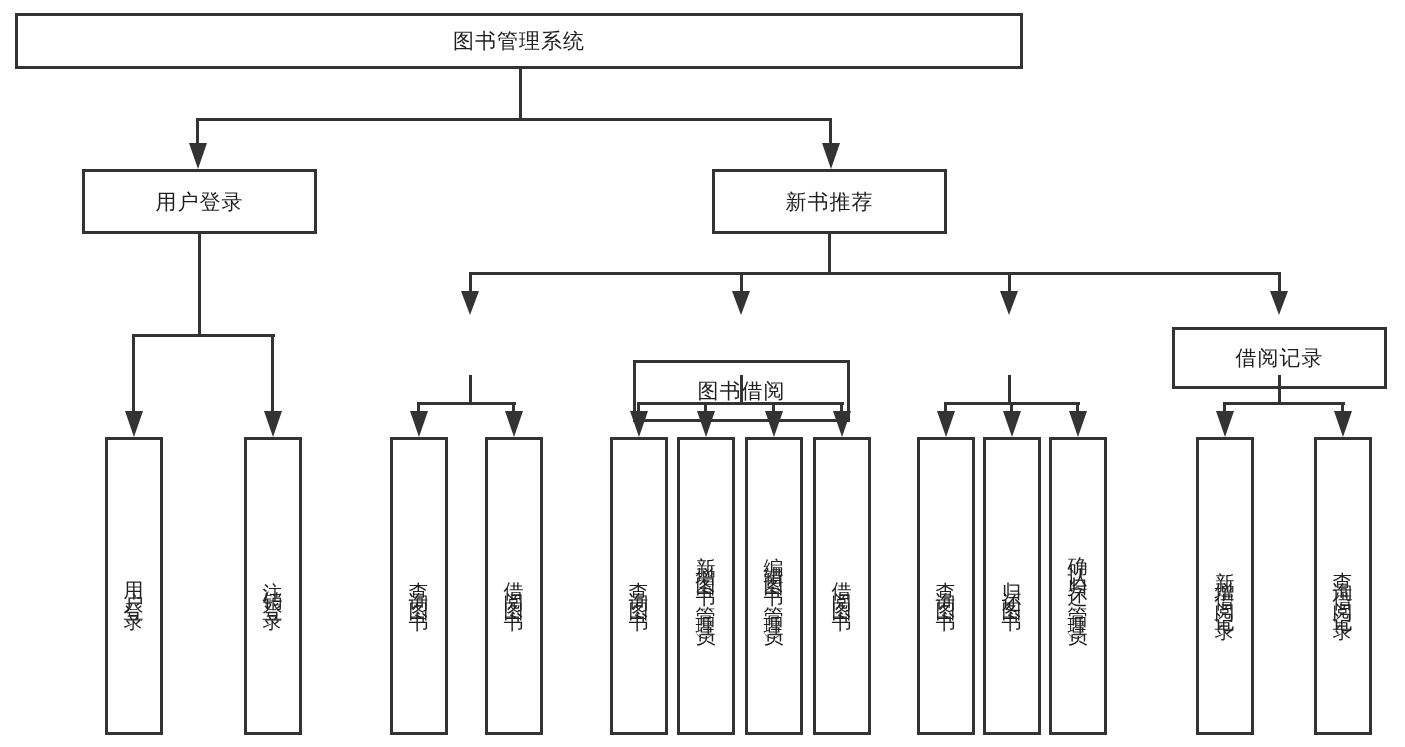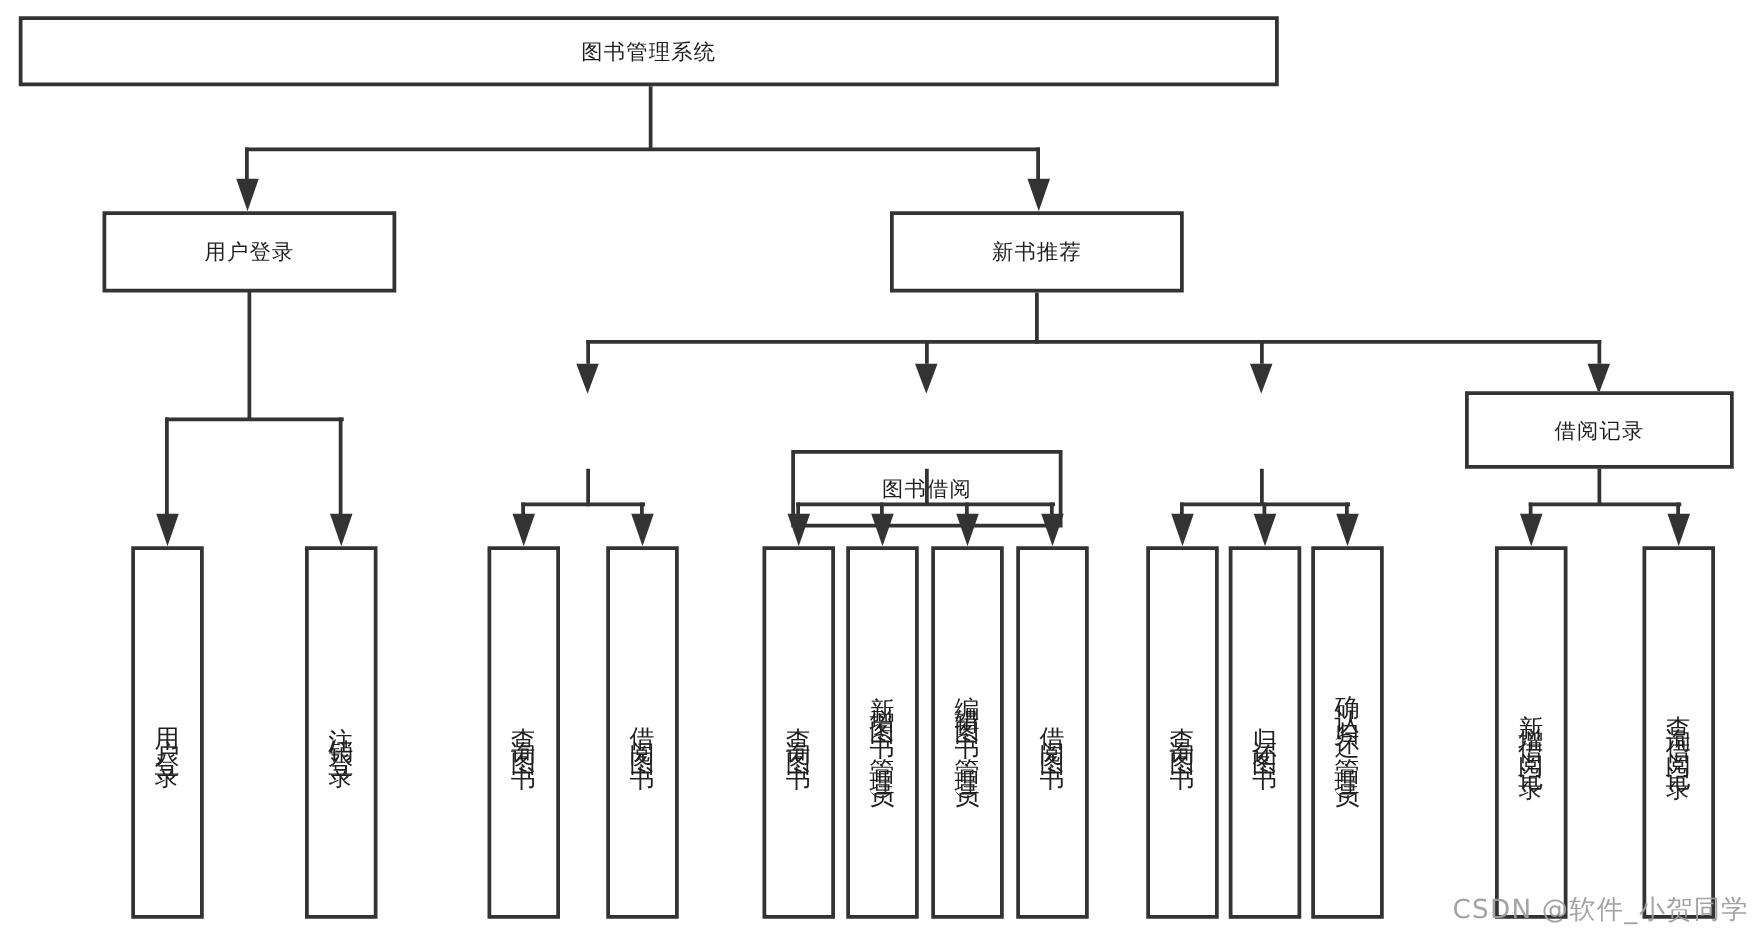--- a/index.html
+++ b/index.html
@@ -22,21 +22,21 @@
   }
   .box{
     position:absolute;
     border:3px solid var(--line);
     background:var(--bg);
     display:flex;
     align-items:center;
     justify-content:center;
   }
   .box-h span{
-    font-size:17px;
+    font-size:21px;
     letter-spacing:1px;
     white-space:nowrap;
   }
   .box-v span{
     writing-mode:vertical-rl;
     text-orientation:mixed;
     font-size:20px;
     letter-spacing:10px;
     line-height:1;
     white-space:nowrap;
@@ -103,21 +103,21 @@
   <div class="vline" style="left:740px;top:272px;height:19px;"></div>
   <div class="arrow mid" style="left:732px;top:291px;"></div>
   <div class="vline" style="left:1008px;top:272px;height:19px;"></div>
   <div class="arrow mid" style="left:1000px;top:291px;"></div>
   <div class="vline" style="left:1278px;top:272px;height:19px;"></div>
   <div class="arrow mid" style="left:1270px;top:291px;"></div>
 
   <div class="box box-h" style="left:633px;top:313px;width:217px;height:62px;margin-top:47px;">
     <span>图书借阅</span>
   </div>
-  <div class="box box-h" style="left:1172px;top:313px;width:215px;height:62px;">
+  <div class="box box-h" style="left:1172px;top:327px;width:215px;height:62px;">
     <span>借阅记录</span>
   </div>
 
   <div class="vline" style="left:469px;top:375px;height:30px;"></div>
   <div class="hline" style="left:417px;top:402px;width:99px;"></div>
   <div class="vline" style="left:417px;top:402px;height:11px;"></div>
   <div class="arrow" style="left:410px;top:411px;"></div>
   <div class="vline" style="left:512px;top:402px;height:11px;"></div>
   <div class="arrow" style="left:505px;top:411px;"></div>
 
@@ -185,15 +185,14 @@
     <span>确认归还（管理员）</span>
   </div>
 
   <div class="box box-v" style="left:1196px;top:437px;width:58px;height:298px;">
     <span>新增借阅记录</span>
   </div>
   <div class="box box-v" style="left:1314px;top:437px;width:58px;height:298px;">
     <span>查询借阅记录</span>
   </div>
 
-  <div class="watermark">CSDN @软件_小贺同学</div>
 
 </div>
 
 </body></html>

